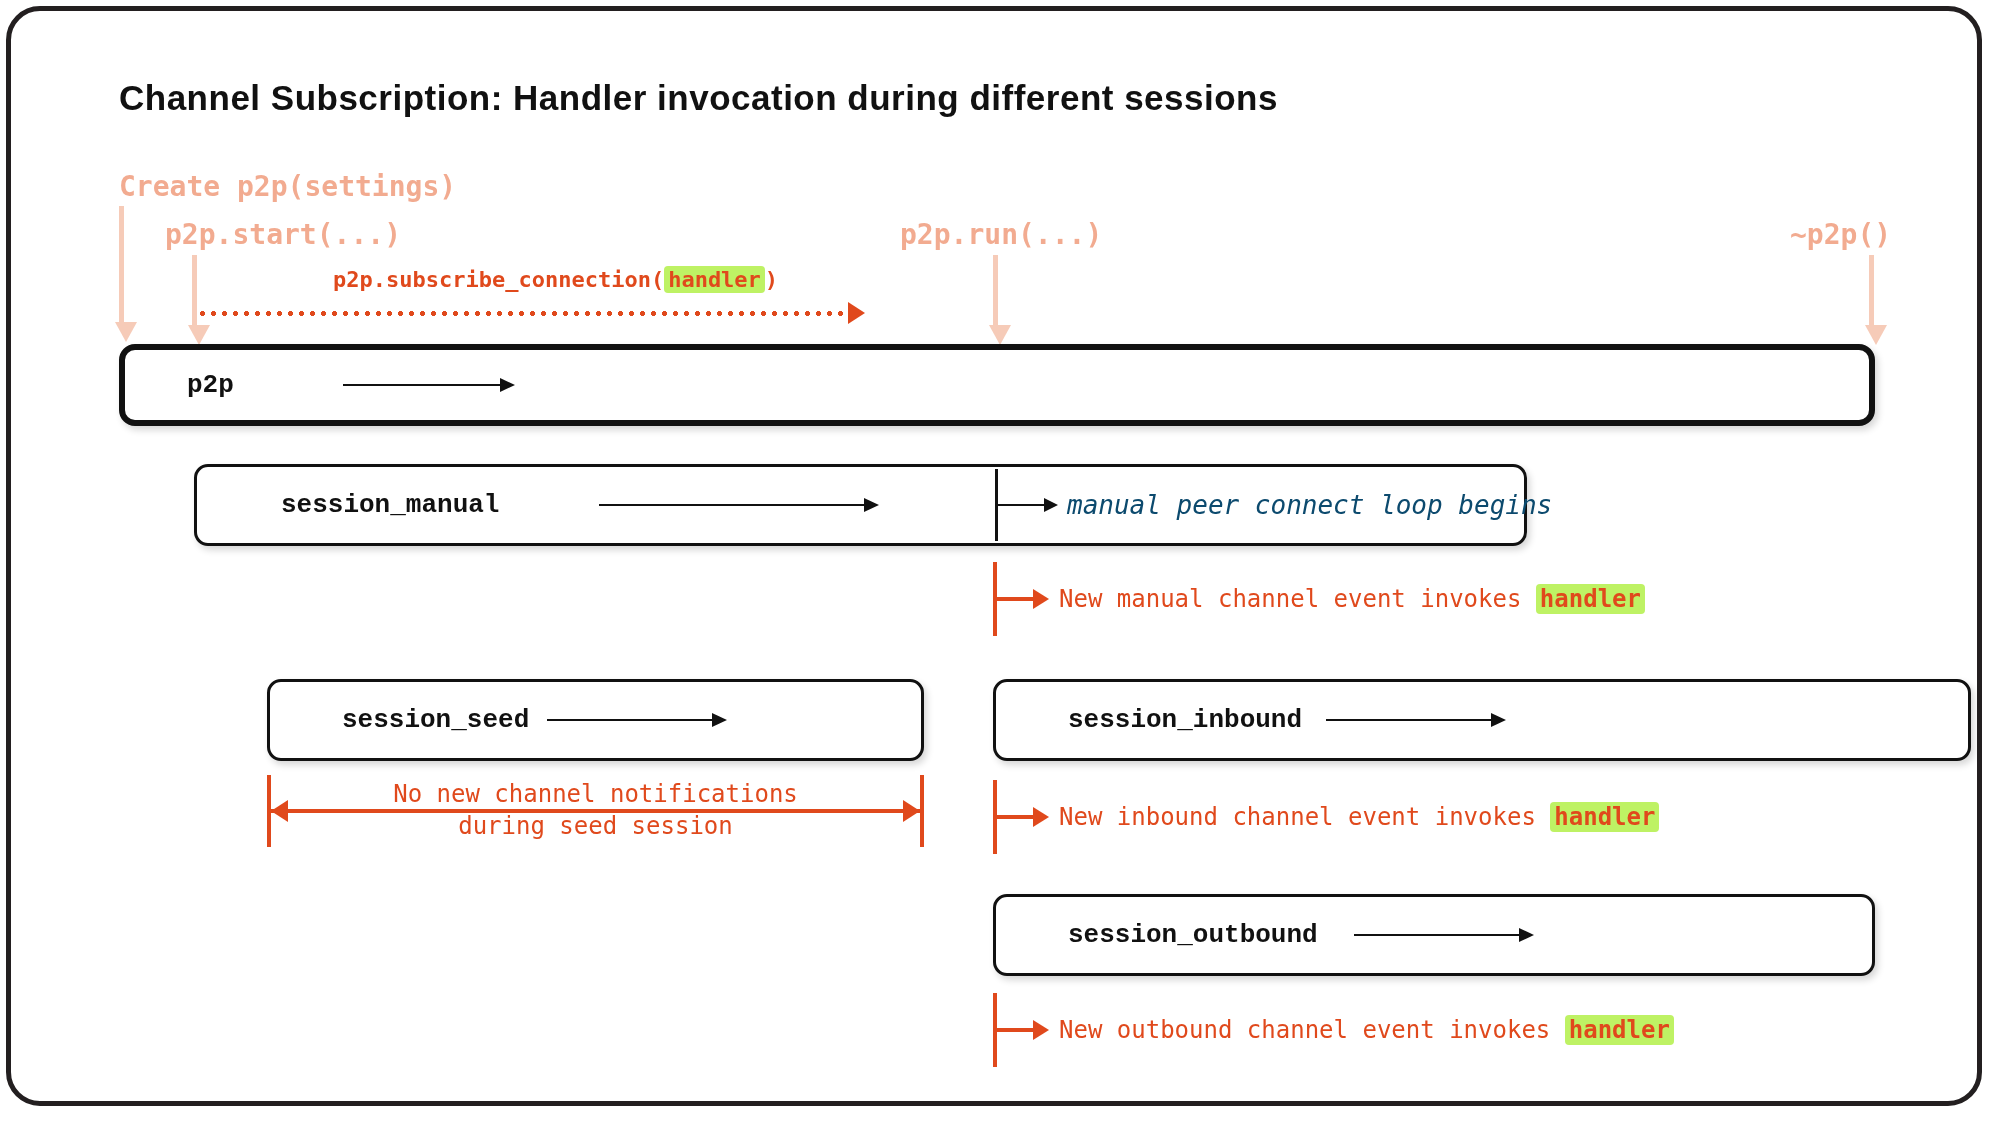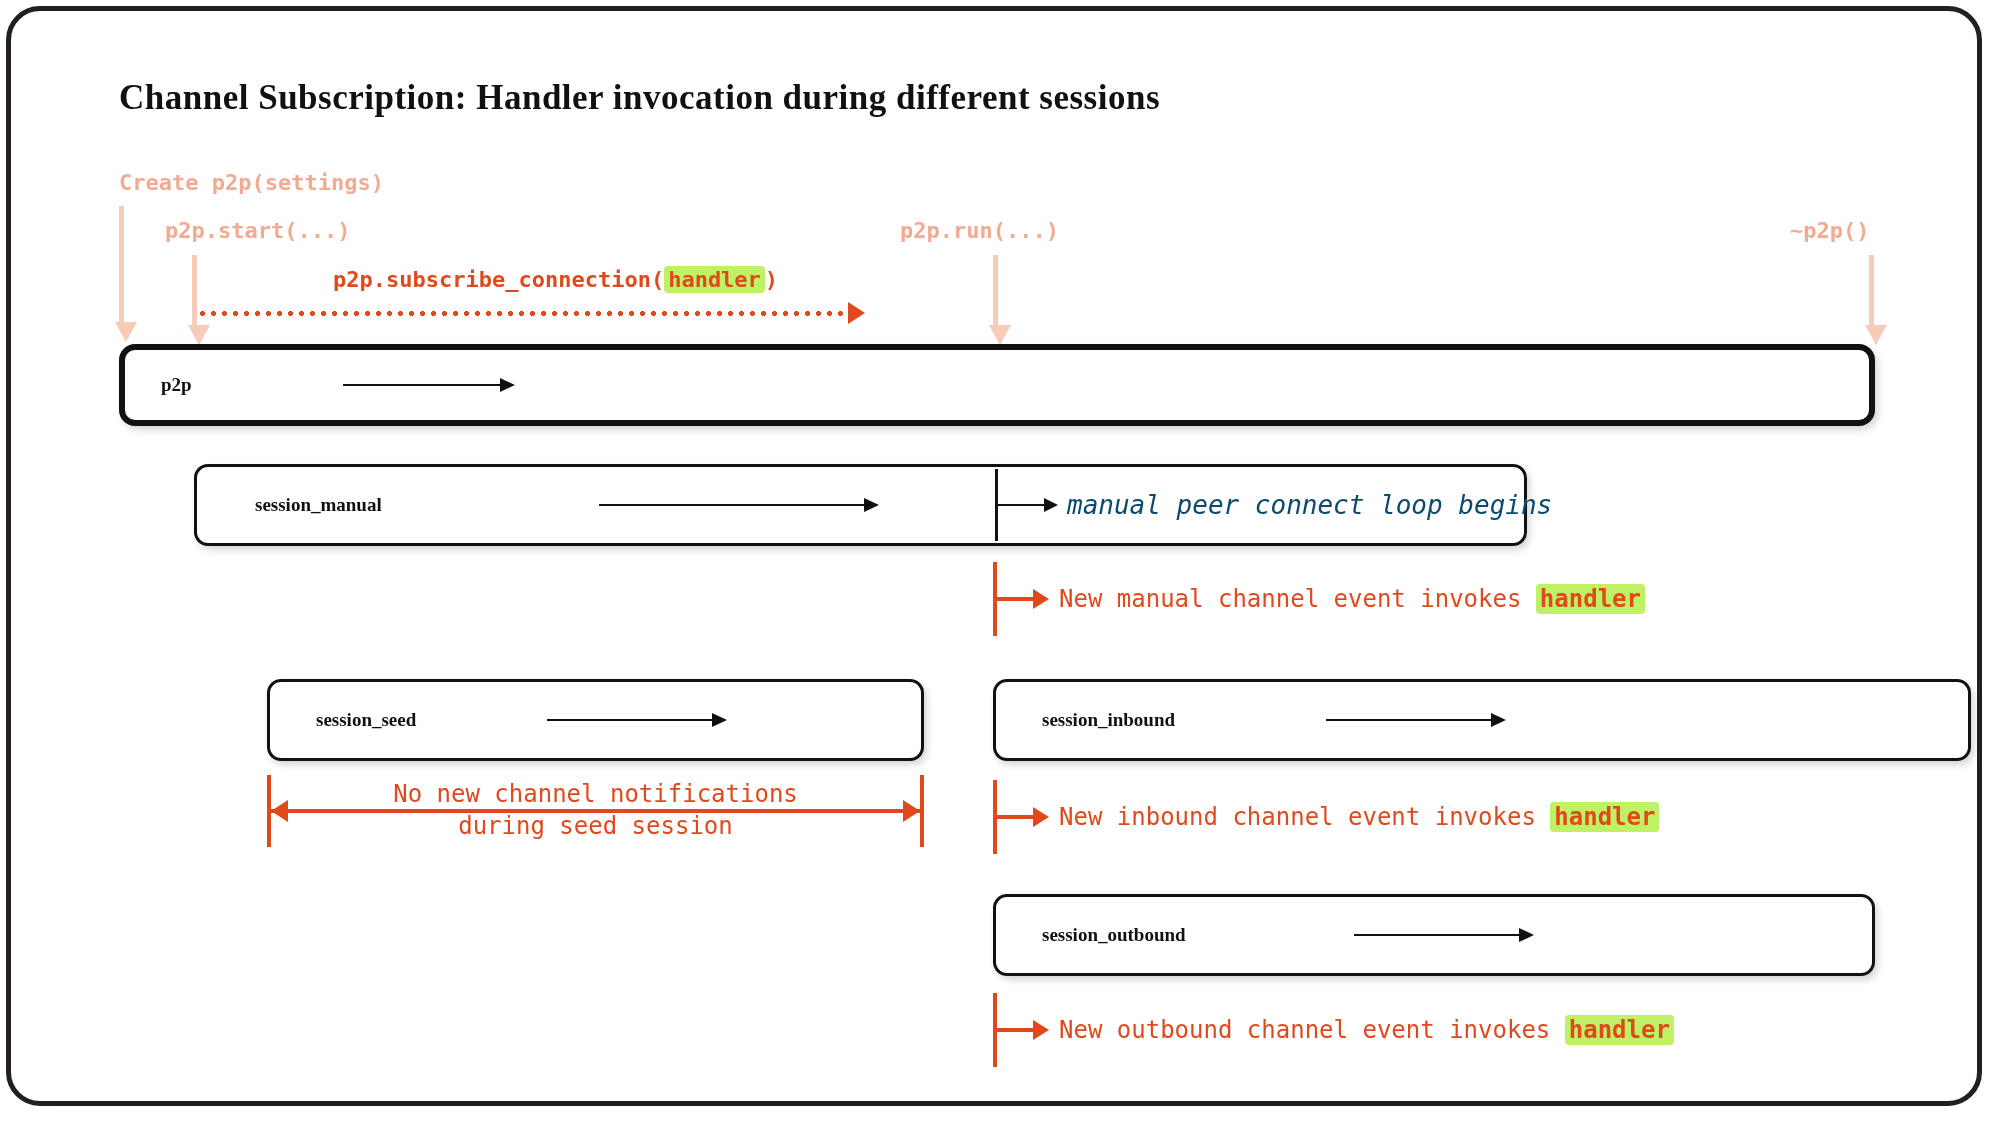--- a/index.html
+++ b/index.html
@@ -23,34 +23,34 @@
     height: 1100px;
     border: 5px solid #231f20;
     border-radius: 34px;
     box-sizing: border-box;
     background: #ffffff;
   }
   .title {
     position: absolute;
     left: 119px;
     top: 78px;
-    font-family: Liberation Serif, serif;
+    font-family: Liberation Sans, sans-serif;
     font-weight: bold;
     font-size: 35px;
     letter-spacing: 0.5px;
     color: #111111;
     white-space: nowrap;
   }
 
   
   .life-label {
     position: absolute;
     font-family: "DejaVu Sans Mono", monospace;
     font-weight: bold;
-    font-size: 22px;
+    font-size: 28px;
     color: #f2ab90;
     white-space: nowrap;
   }
 
   
   .varrow {
     position: absolute;
     width: 10px;
   }
   .varrow .shaft {
@@ -109,27 +109,28 @@
     border-radius: 14px;
     box-sizing: border-box;
     box-shadow: 3px 4px 7px rgba(0,0,0,0.16);
   }
   .box.thick {
     border-width: 6px;
     border-radius: 16px;
   }
   .box-label {
     position: absolute;
-    font-family: Liberation Serif, serif;
-    font-weight: bold;
-    font-size: 19px;
+    font-family: Liberation Mono, monospace;
+    font-weight: bold;
+    font-size: 26px;
     color: #111111;
     white-space: nowrap;
     top: 50%;
     transform: translateY(-50%);
+    margin-left: 26px;
   }
   
   .inbox-arrow {
     position: absolute;
     top: 50%;
     transform: translateY(-50%);
     height: 14px;
   }
   .inbox-arrow .ishaft {
     position: absolute;

